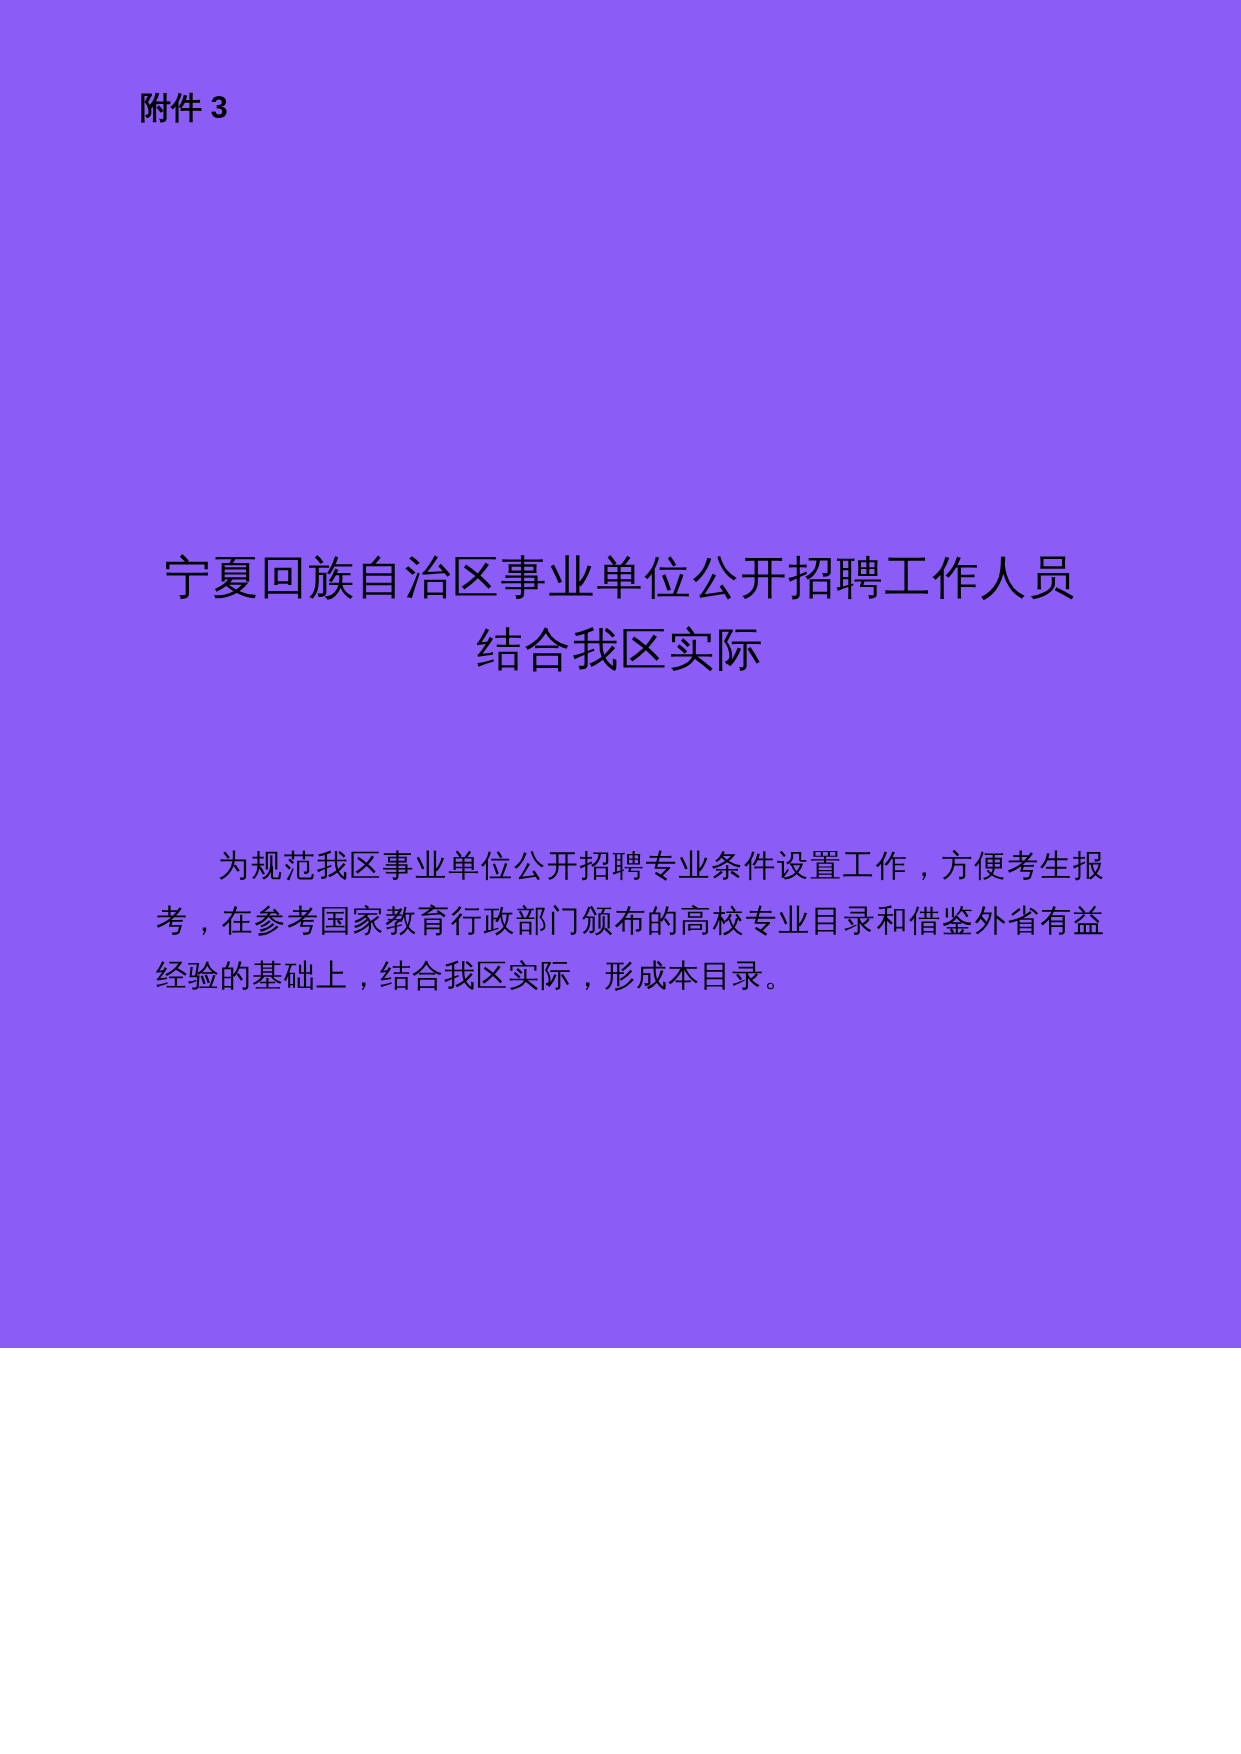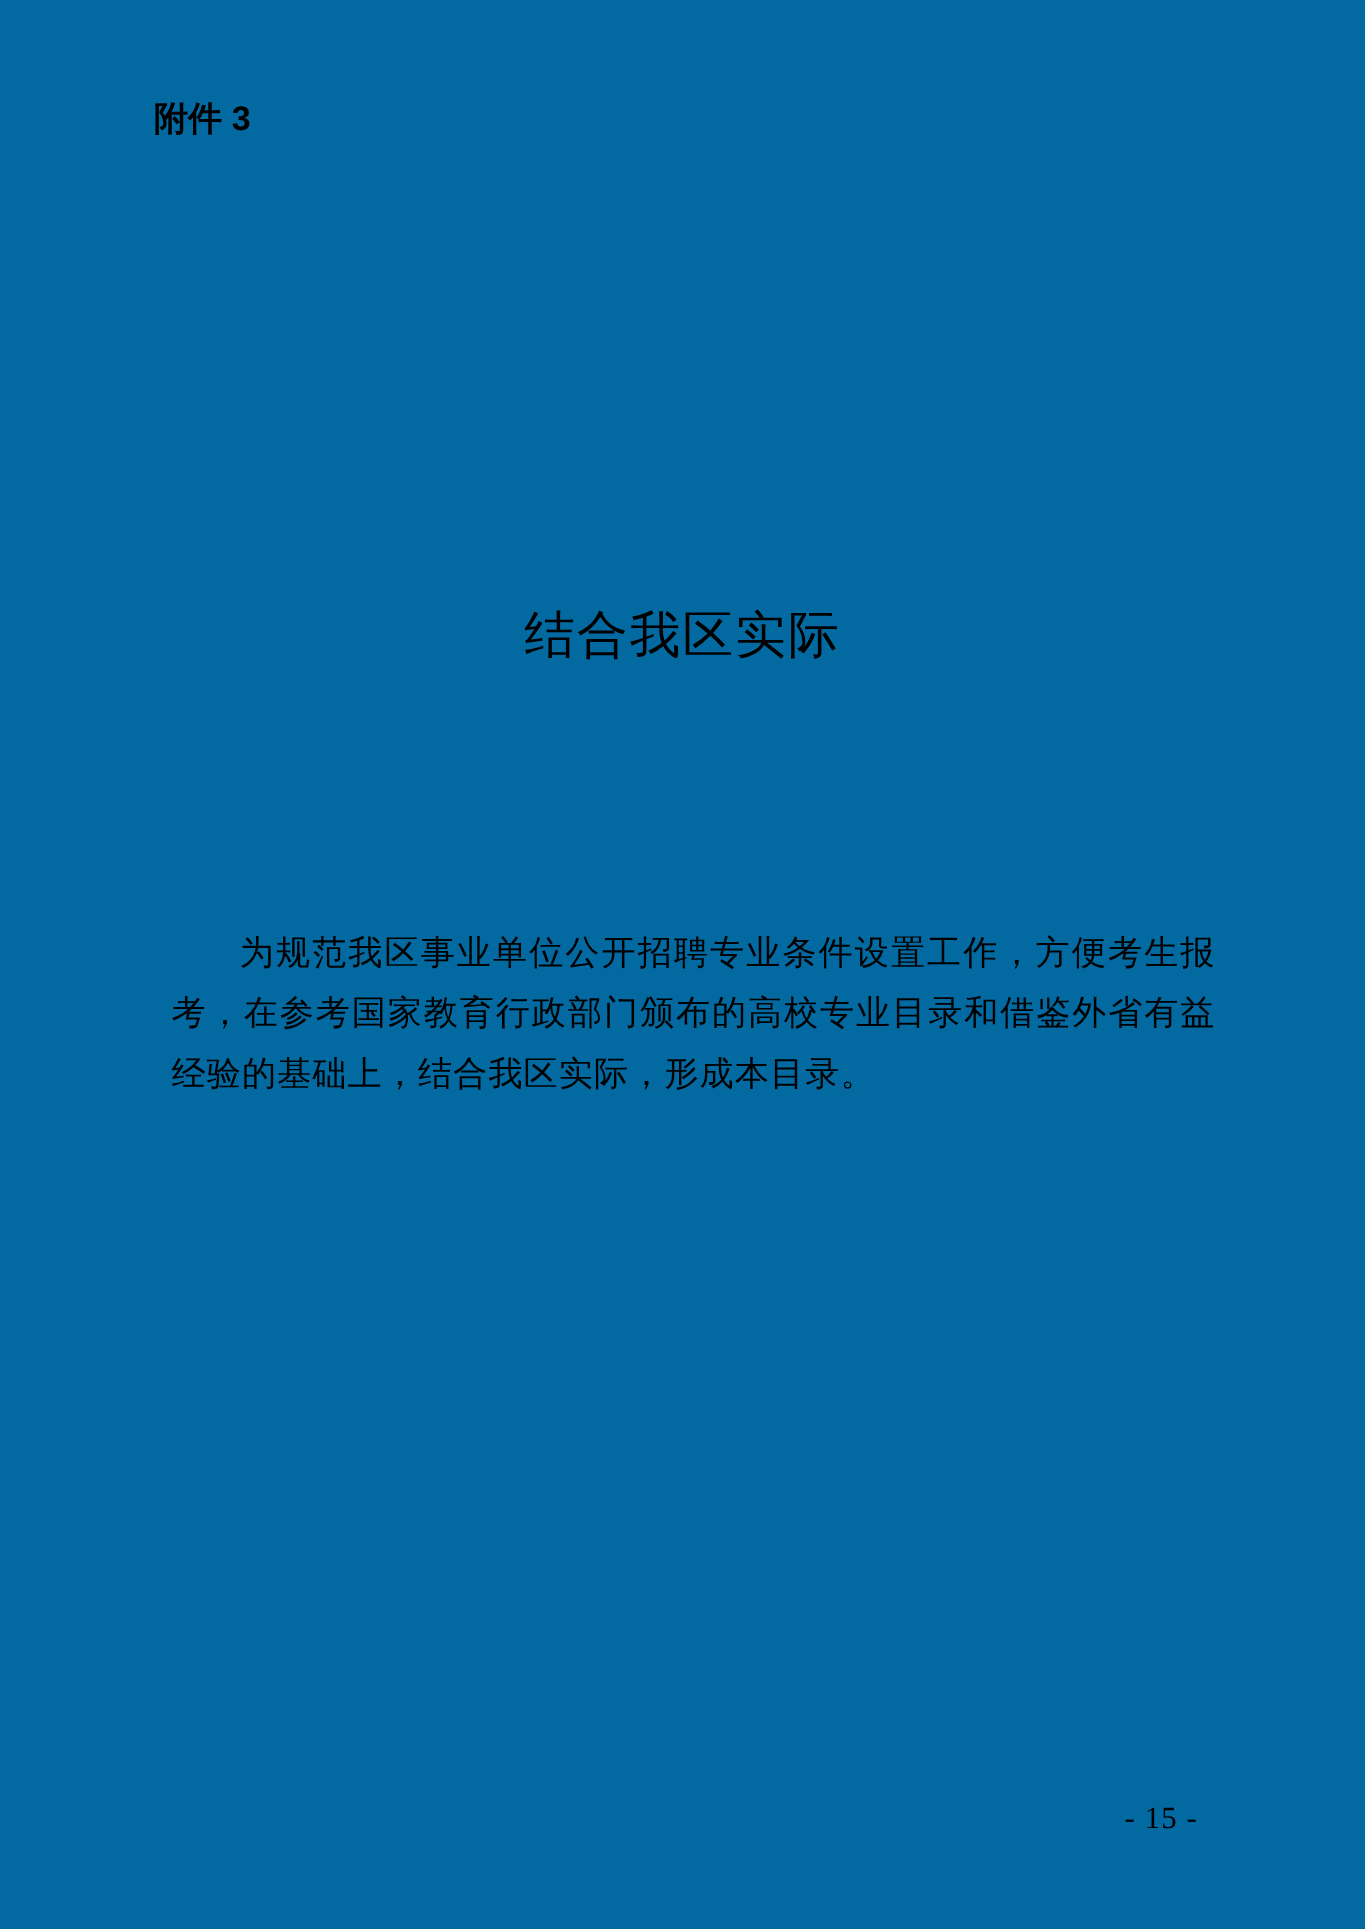--- a/index.html
+++ b/index.html
@@ -4,22 +4,22 @@
 <style>
   * { margin: 0; padding: 0; box-sizing: border-box; }
 
   html, body {
     background: #ffffff;
   }
 
   .page {
     position: relative;
     width: 1241px;
-    height: 1754px;
-    background: #0369a1;
+    height: 1348px;
+    background: #8b5cf6;
     color: #000000;
     font-family: "Liberation Serif", "DejaVu Serif", serif;
     overflow: hidden;
   }
 
   .attachment-label {
     position: absolute;
     left: 140px;
     top: 88px;
     font-family: "Liberation Sans", "DejaVu Sans", sans-serif;
@@ -76,20 +76,21 @@
   }
 </style>
 </head>
 <body>
 
 <div class="page">
 
   <div class="attachment-label">附件 3</div>
 
   <div class="doc-title">
+    <div class="title-line">宁夏回族自治区事业单位公开招聘工作人员</div>
     <div class="title-line">结合我区实际</div>
   </div>
 
   <div class="body-block">
     <p>为规范我区事业单位公开招聘专业条件设置工作，方便考生报考，在参考国家教育行政部门颁布的高校专业目录和借鉴外省有益经验的基础上，结合我区实际，形成本目录。</p>
   </div>
 
   <div class="page-number">- 15 -</div>
 
 </div>

